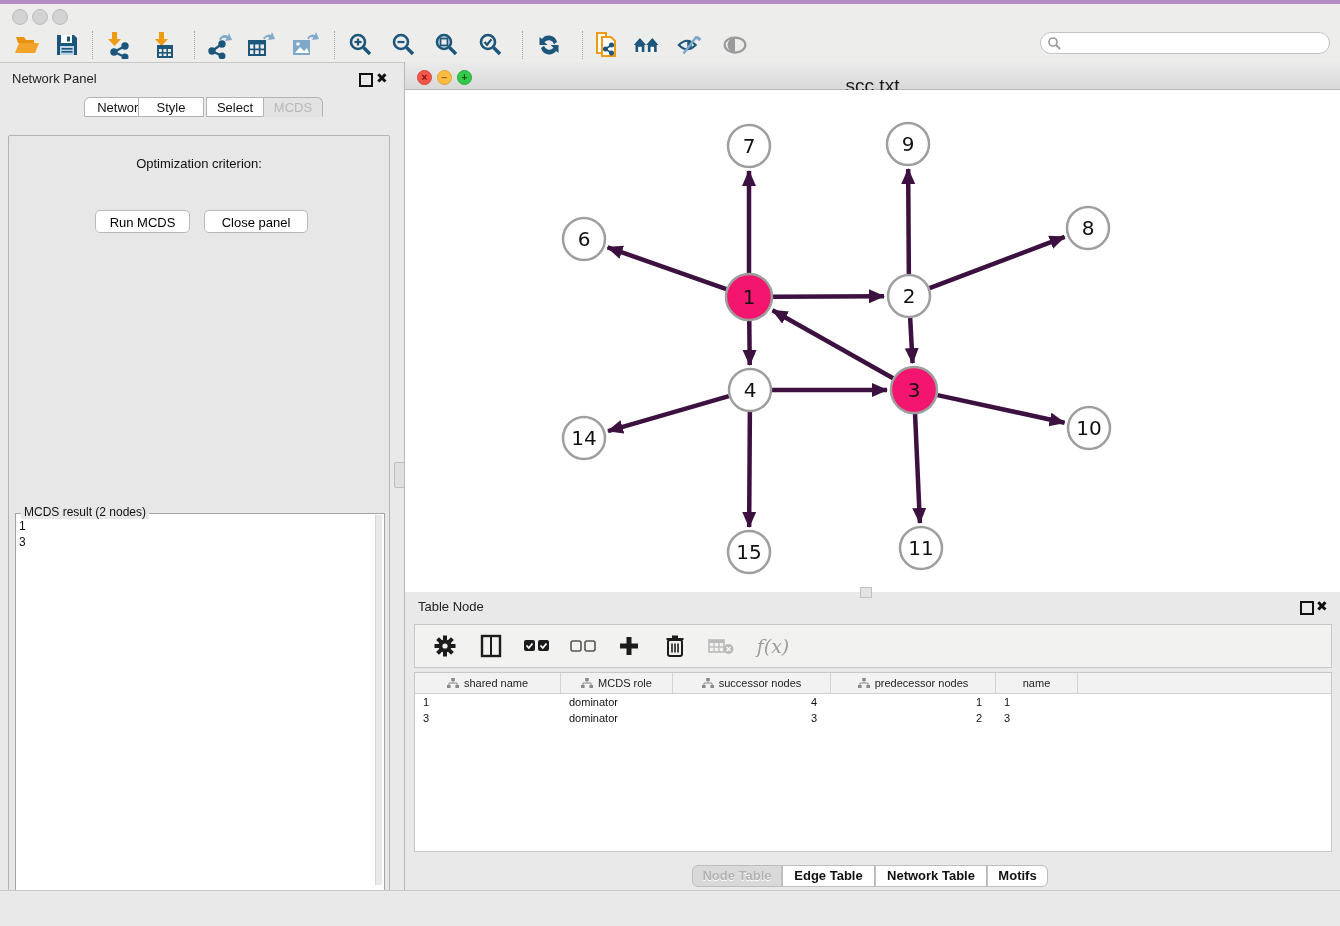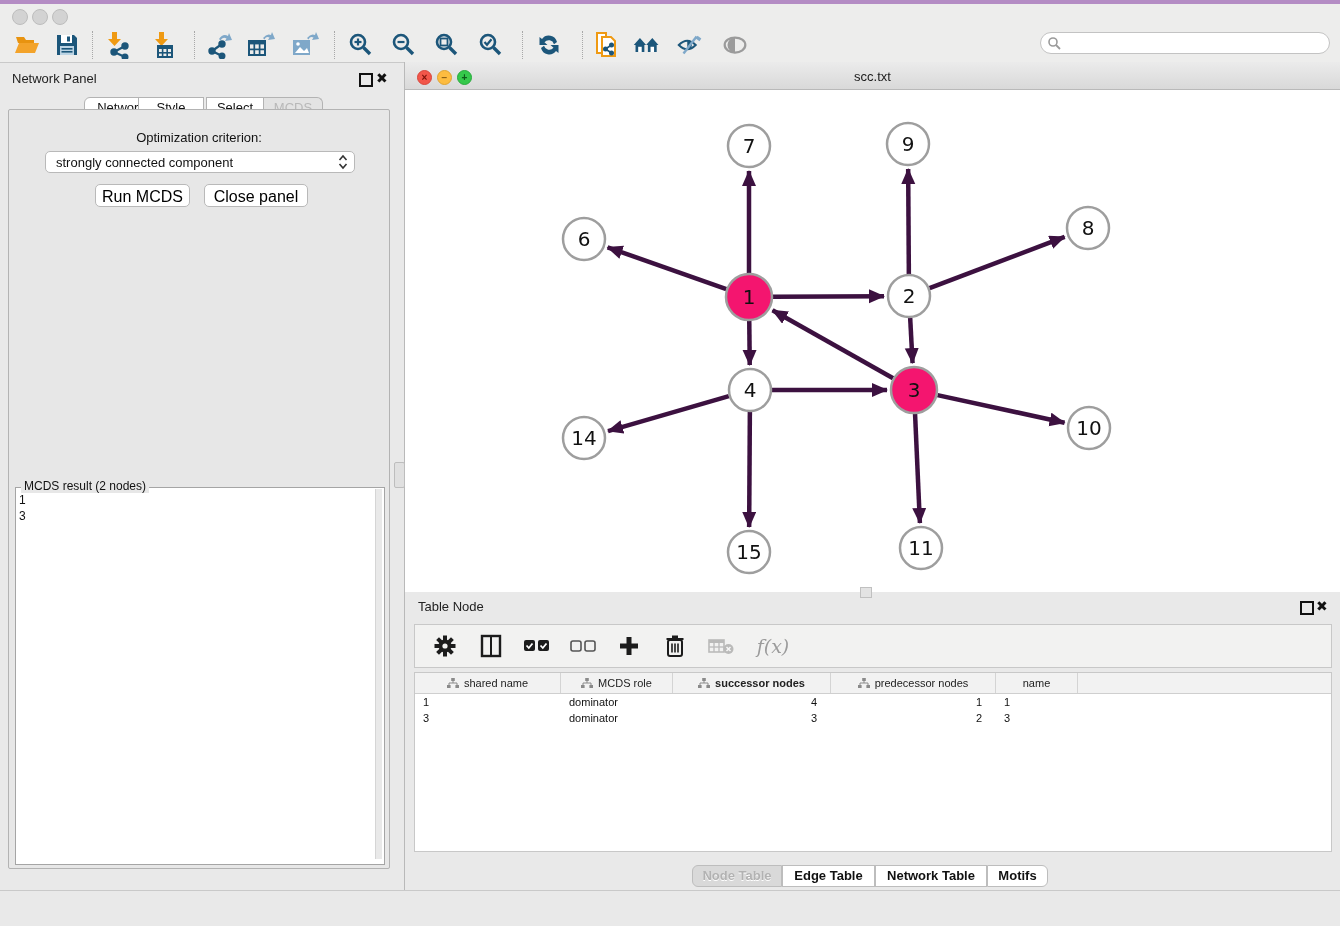--- a/index.html
+++ b/index.html
@@ -19,37 +19,37 @@
   .searchbox input{border:none;outline:none;flex:1;font-size:12px;background:transparent;font-family:inherit;}
   
   .cp-title{left:12px;top:71px;font-size:13px;color:#222;}
   .panel-max{width:10px;height:10px;border:2px solid #111;background:transparent;}
   .panel-close{font-size:14px;font-weight:bold;color:#111;line-height:14px;}
   .cp-tab{top:97px;height:20px;box-sizing:border-box;border:1px solid #b3b3b3;background:#fff;
           font-size:13px;text-align:center;line-height:20px;cursor:pointer;}
   .cp-tab.first{border-top-left-radius:6px;}
   .cp-tab.last{border-top-right-radius:6px;}
   .cp-tab.active{background:#e3e3e3;color:#b8b8b8;border-bottom-color:#e3e3e3;}
-  .cp-body{left:8px;top:109px;width:380px;height:758px;background:#e7e7e7;border:1px solid #b3b3b3;border-radius:2px;}
+  .cp-body{left:8px;top:135px;width:380px;height:758px;background:#e7e7e7;border:1px solid #b3b3b3;border-radius:2px;}
   .opt-label{left:0;top:20px;width:380px;text-align:center;font-size:13px;}
   .dropdown{left:36px;top:41px;width:310px;height:22px;background:#fff;border:1px solid #b9b9b9;border-radius:5px;
             display:flex;align-items:center;padding:0 6px 0 10px;box-sizing:border-box;font-size:13px;cursor:pointer;}
   .dd-text{flex:1;}
   .btn{position:absolute;top:74px;height:23px;background:#fff;border:1px solid #b9b9b9;border-radius:5px;
-       font-size:16px;text-align:center;line-height:21px;cursor:pointer;box-sizing:border-box;}
+       font-size:13px;text-align:center;line-height:21px;cursor:pointer;box-sizing:border-box;}
   .fieldset{left:6px;top:377px;width:368px;height:376px;border:1px solid #a5a5a5;background:#fff;}
   .fs-legend{left:12px;top:369px;background:#e7e7e7;padding:0 3px;font-size:12px;color:#111;}
   .fs-text{left:10px;top:382px;width:340px;font-size:12px;line-height:16px;white-space:pre;}
   .fs-scroll{left:366px;top:379px;width:6px;height:370px;background:#e9e9e9;border-left:1px solid #d5d5d5;}
   .v-handle{left:394px;top:462px;width:9px;height:24px;background:#e0e0e0;border:1px solid #bdbdbd;border-radius:2px;}
   .v-line{left:404px;top:62px;width:0;height:828px;border-left:1px solid #b9b9b9;}
   
   .net-titlebar{left:405px;top:62px;width:935px;height:28px;background:linear-gradient(#ebebeb,#d9d9d9);border-bottom:1px solid #b9b9b9;box-sizing:border-box;}
   .mac-btn{top:8px;width:13px;height:13px;border-radius:50%;font-size:10px;font-weight:bold;text-align:center;line-height:13px;cursor:pointer;}
-  .net-title{left:405px;top:69px;width:935px;text-align:center;font-size:13px;color:#1a1a1a;}
+  .net-title{left:405px;top:75px;width:935px;text-align:center;font-size:19px;color:#1a1a1a;}
   .net-canvas{left:405px;top:90px;width:935px;height:502px;background:#ffffff;}
   .h-handle{left:860px;top:587px;width:10px;height:9px;background:#e3e3e3;border:1px solid #c0c0c0;}
   
   .tp-title{left:418px;top:599px;font-size:13px;color:#222;}
   .tp-toolbar{left:414px;top:624px;width:918px;height:44px;background:#f2f2f1;border:1px solid #c8c8c8;box-sizing:border-box;display:flex;align-items:center;gap:18px;padding-left:16px;}
   .tp-tool{display:flex;align-items:center;justify-content:center;width:28px;height:30px;cursor:pointer;}
   .tp-table{left:414px;top:672px;width:918px;height:180px;background:#fff;border:1px solid #c8c8c8;box-sizing:border-box;font-size:11px;}
   .thead{display:flex;height:20px;background:#f2f2f2;border-bottom:1px solid #cfcfcf;}
   .th{box-sizing:border-box;border-right:1px solid #d4d4d4;display:flex;align-items:center;justify-content:center;gap:5px;color:#222;}
   .trow{display:flex;height:16px;line-height:16px;}
@@ -237,27 +237,20 @@
   <div class="abs panel-max" style="left:359px;top:73px"></div>
   <div class="abs panel-close" style="left:376px;top:71px">✖</div>
   <div id="cp-tabs">
       <div class="abs cp-tab first" style="left: 84px; width: 74px;">Network</div>
       <div class="abs cp-tab" style="left: 138px; width: 66px;">Style</div>
       <div class="abs cp-tab" style="left: 206px; width: 58px;">Select</div>
       <div class="abs cp-tab last active" style="left: 263px; width: 60px;">MCDS</div>
     </div>
   <div class="abs cp-body">
     <div class="abs opt-label">Optimization criterion:</div>
-    <div class="abs dropdown">
-      <span class="dd-text">strongly connected component</span>
-      <svg width="10" height="16" viewBox="0 0 10 16">
-          <path d="M1.5 6 L5 2 L8.5 6" fill="none" stroke="#333" stroke-width="1.6"></path>
-          <path d="M1.5 10 L5 14 L8.5 10" fill="none" stroke="#333" stroke-width="1.6"></path>
-        </svg>
-    </div>
     <button class="btn" style="left:86px;width:95px">Run MCDS</button>
     <button class="btn" style="left:195px;width:104px">Close panel</button>
     <div class="abs fieldset"></div>
     <div class="abs fs-scroll"></div>
     <div class="abs fs-legend">MCDS result (2 nodes)</div>
     <div class="abs fs-text" id="result-lines">1
 3</div>
   </div>
   <div class="abs v-line"></div>
   <div class="abs v-handle"></div>
@@ -403,21 +396,21 @@
           <svg width="12" height="11" viewBox="0 0 12 11">
             <g fill="#8a8a8a">
               <rect x="4.2" y="0" width="3.6" height="3"></rect>
               <rect x="0" y="7" width="3.6" height="3"></rect>
               <rect x="8.4" y="7" width="3.6" height="3"></rect>
             </g>
             <path d="M6 3 v2 M2 7 V5 h8 v2" stroke="#8a8a8a" stroke-width="1" fill="none"></path>
           </svg>
           <span>MCDS role</span>
         </div>
-        <div class="th" style="width: 158px; font-weight: bold;">
+        <div class="th" style="width: 158px;">
           <svg width="12" height="11" viewBox="0 0 12 11">
             <g fill="#8a8a8a">
               <rect x="4.2" y="0" width="3.6" height="3"></rect>
               <rect x="0" y="7" width="3.6" height="3"></rect>
               <rect x="8.4" y="7" width="3.6" height="3"></rect>
             </g>
             <path d="M6 3 v2 M2 7 V5 h8 v2" stroke="#8a8a8a" stroke-width="1" fill="none"></path>
           </svg>
           <span>successor nodes</span>
         </div>

